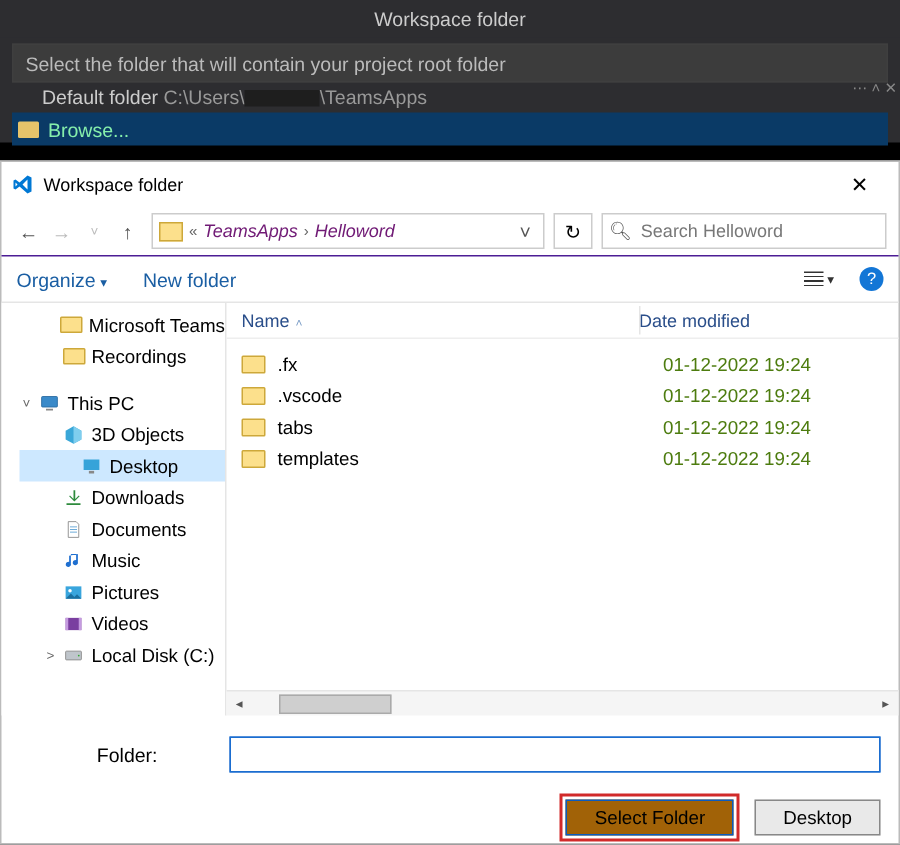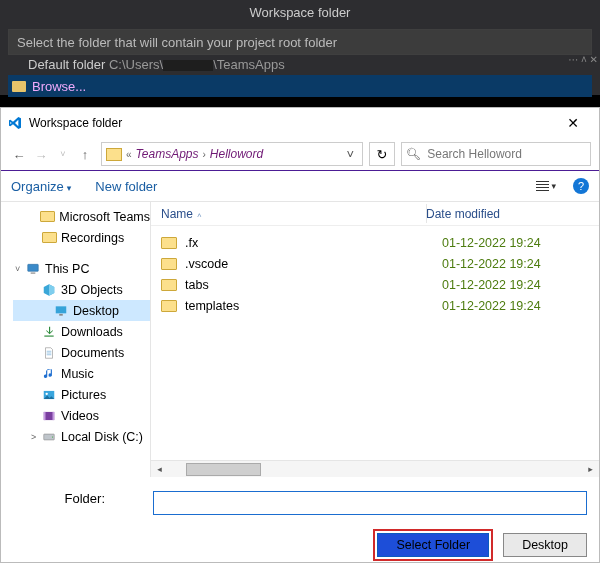--- a/index.html
+++ b/index.html
@@ -5,21 +5,21 @@
   * { box-sizing: border-box; margin: 0; padding: 0; font-family: "Segoe UI", Arial, sans-serif; }
   body { width: 600px; height: 563px; background: #000; overflow: hidden; font-size: 13px; }
 
   
   .vscode-top { background: #2d2d30; height: 95px; position: relative; }
   .vscode-title-bar { height: 25px; text-align: center; color: #ccc; font-size: 13px; line-height: 25px; background:#2d2d30; }
   .vscode-input-bar { margin: 4px 8px 0 8px; background:#3c3c3c; border:1px solid #3f3f3f; height:26px; line-height:26px; padding:0 8px; color:#bbb; font-size:13px; }
   .vscode-row { margin: 0 20px; height:20px; line-height:20px; padding:0 8px; color:#ccc; font-size:13px;}
   .vscode-row .dim { color:#999; }
   .vscode-row .redact { display:inline-block; width:50px; height:11px; background:#1e1e1e; vertical-align:middle; }
-  .vscode-browse { margin:0 8px; height:22px; background:#0a3a66; color:#f0abfc; font-size:13px; display:flex; align-items:center; padding:0 4px; }
+  .vscode-browse { margin:0 8px; height:22px; background:#0a3a66; color:#86efac; font-size:13px; display:flex; align-items:center; padding:0 4px; }
   .vscode-browse .folder-ico { width:14px; height:11px; background:#e6c36a; margin-right:6px; display:inline-block; border-radius:1px; }
   .edge-controls { position:absolute; right:2px; top:55px; color:#888; font-size:10px; line-height:10px; }
 
   
   .dialog { position:absolute; left:0; top:107px; width:600px; height:456px; background:#fff; border:1px solid #bbb; box-shadow:0 3px 10px rgba(0,0,0,0.3); }
   .dlg-title { height:30px; display:flex; align-items:center; padding:0 6px; }
   .dlg-title .vsc-ico { width:16px; height:16px; margin-right:6px; }
   .dlg-title .ttl { font-size:12px; color:#000; }
   .dlg-title .close { margin-left:auto; width:40px; text-align:center; font-size:14px; cursor:pointer; }
 
@@ -68,27 +68,27 @@
   .file-row .fld { width:16px; height:12px; background:#fce08c; border:1px solid #cda83a; margin-right:8px; border-radius:1px; }
   .file-row .nm { width:257px; }
   .file-row .dt { color:#4d7c0f; }
 
   .hscroll { height:17px; border-top:1px solid #e5e5e5; background:#f5f5f5; display:flex; align-items:center; }
   .hscroll .bar { margin-left:18px; height:13px; width:75px; background:#cfcfcf; border:1px solid #aaa; }
   .hscroll .left-arr, .hscroll .right-arr { width:17px; height:15px; display:flex; align-items:center; justify-content:center; color:#555; font-size:9px; }
   .hscroll .right-arr { margin-left:auto; }
 
   .footer { padding:14px 12px 12px 12px; }
-  .fld-line { display:flex; align-items:flex-start; margin-bottom:14px;gap:40px; }
+  .fld-line { display:flex; align-items:center; margin-bottom:14px;gap:40px; }
   .fld-line label { width:100px; text-align:right; padding-right:8px; font-size:13px; }
   .fld-line input { flex:1; height:24px; border:1px solid #1a6dd0; outline:1px solid #1a6dd0; outline-offset:-1px; padding:0 4px; font-size:13px; }
   .btn-row { display:flex; justify-content:flex-end; gap:10px; align-items:center; }
   .highlight-wrap { border:2px solid #d12a2a; padding:2px; }
   .btn { height:24px; padding:0 18px; border:1px solid #888; background:#e9e9e9; font-size:12.5px; cursor:pointer; }
-  .btn.primary { border:1px solid #0a5bbf; background:#1d4ed8; }
+  .btn.primary { border:1px solid #0a5bbf; background:#a16207; }
 </style>
 </head>
 <body>
 
 <div class="vscode-top">
   <div class="vscode-title-bar">Workspace folder</div>
   <div class="vscode-input-bar">Select the folder that will contain your project root folder</div>
   <div class="vscode-row">
     <span>Default folder</span>
     <span class="dim"> </span>

